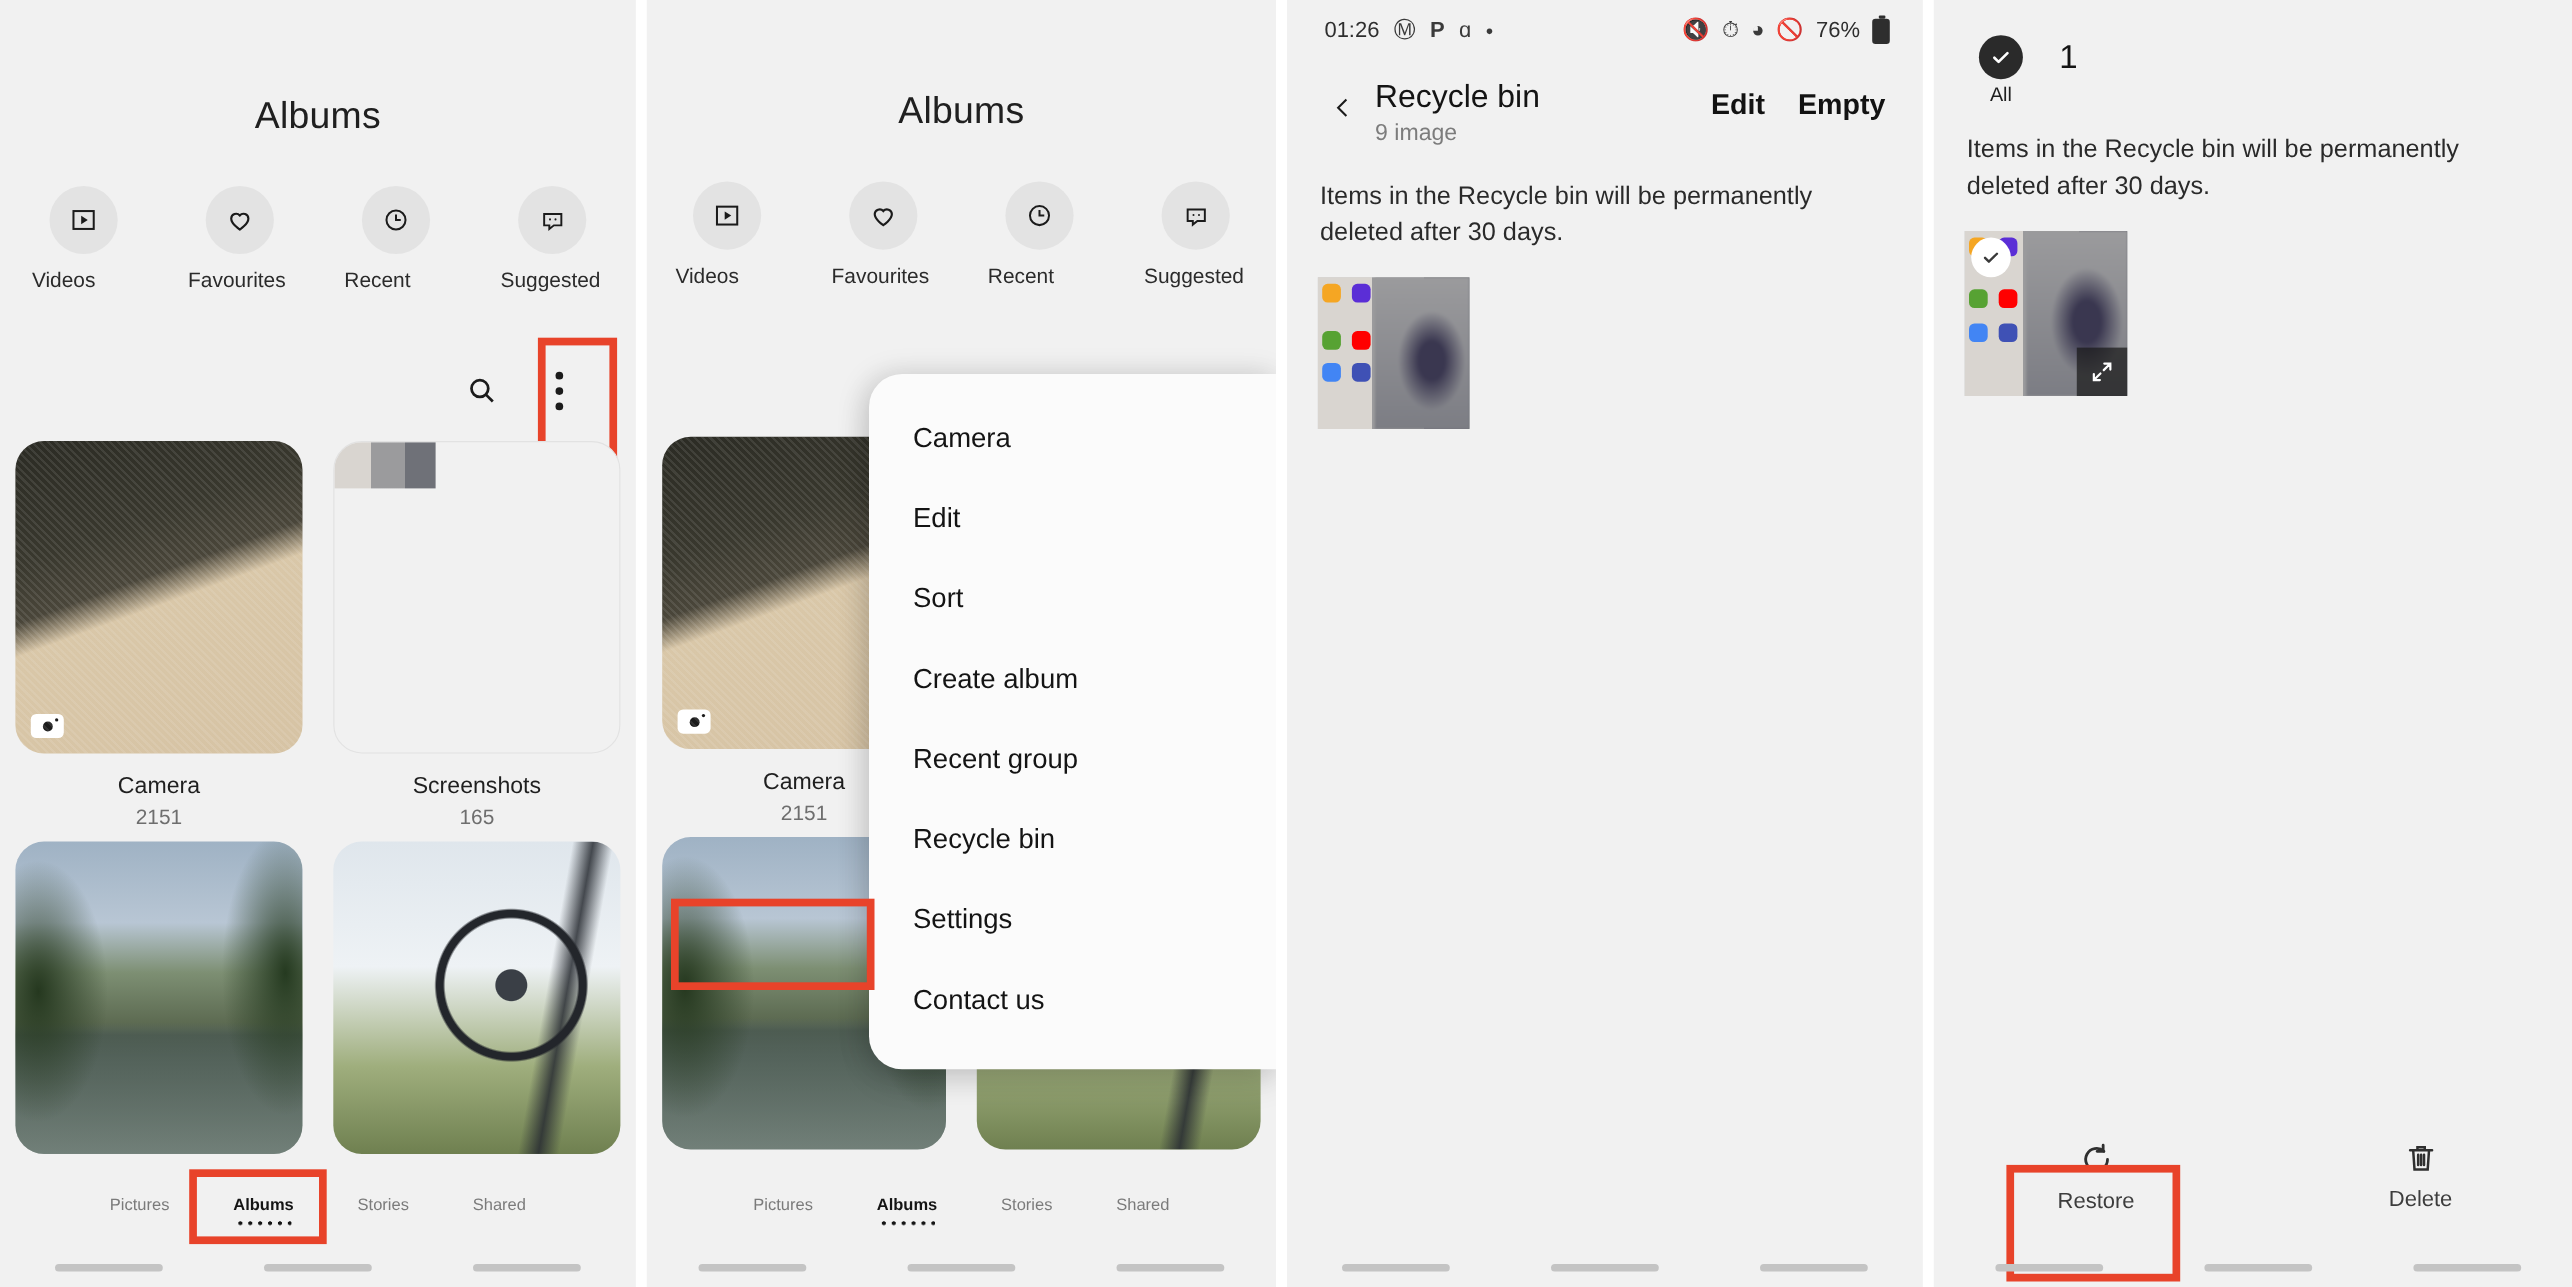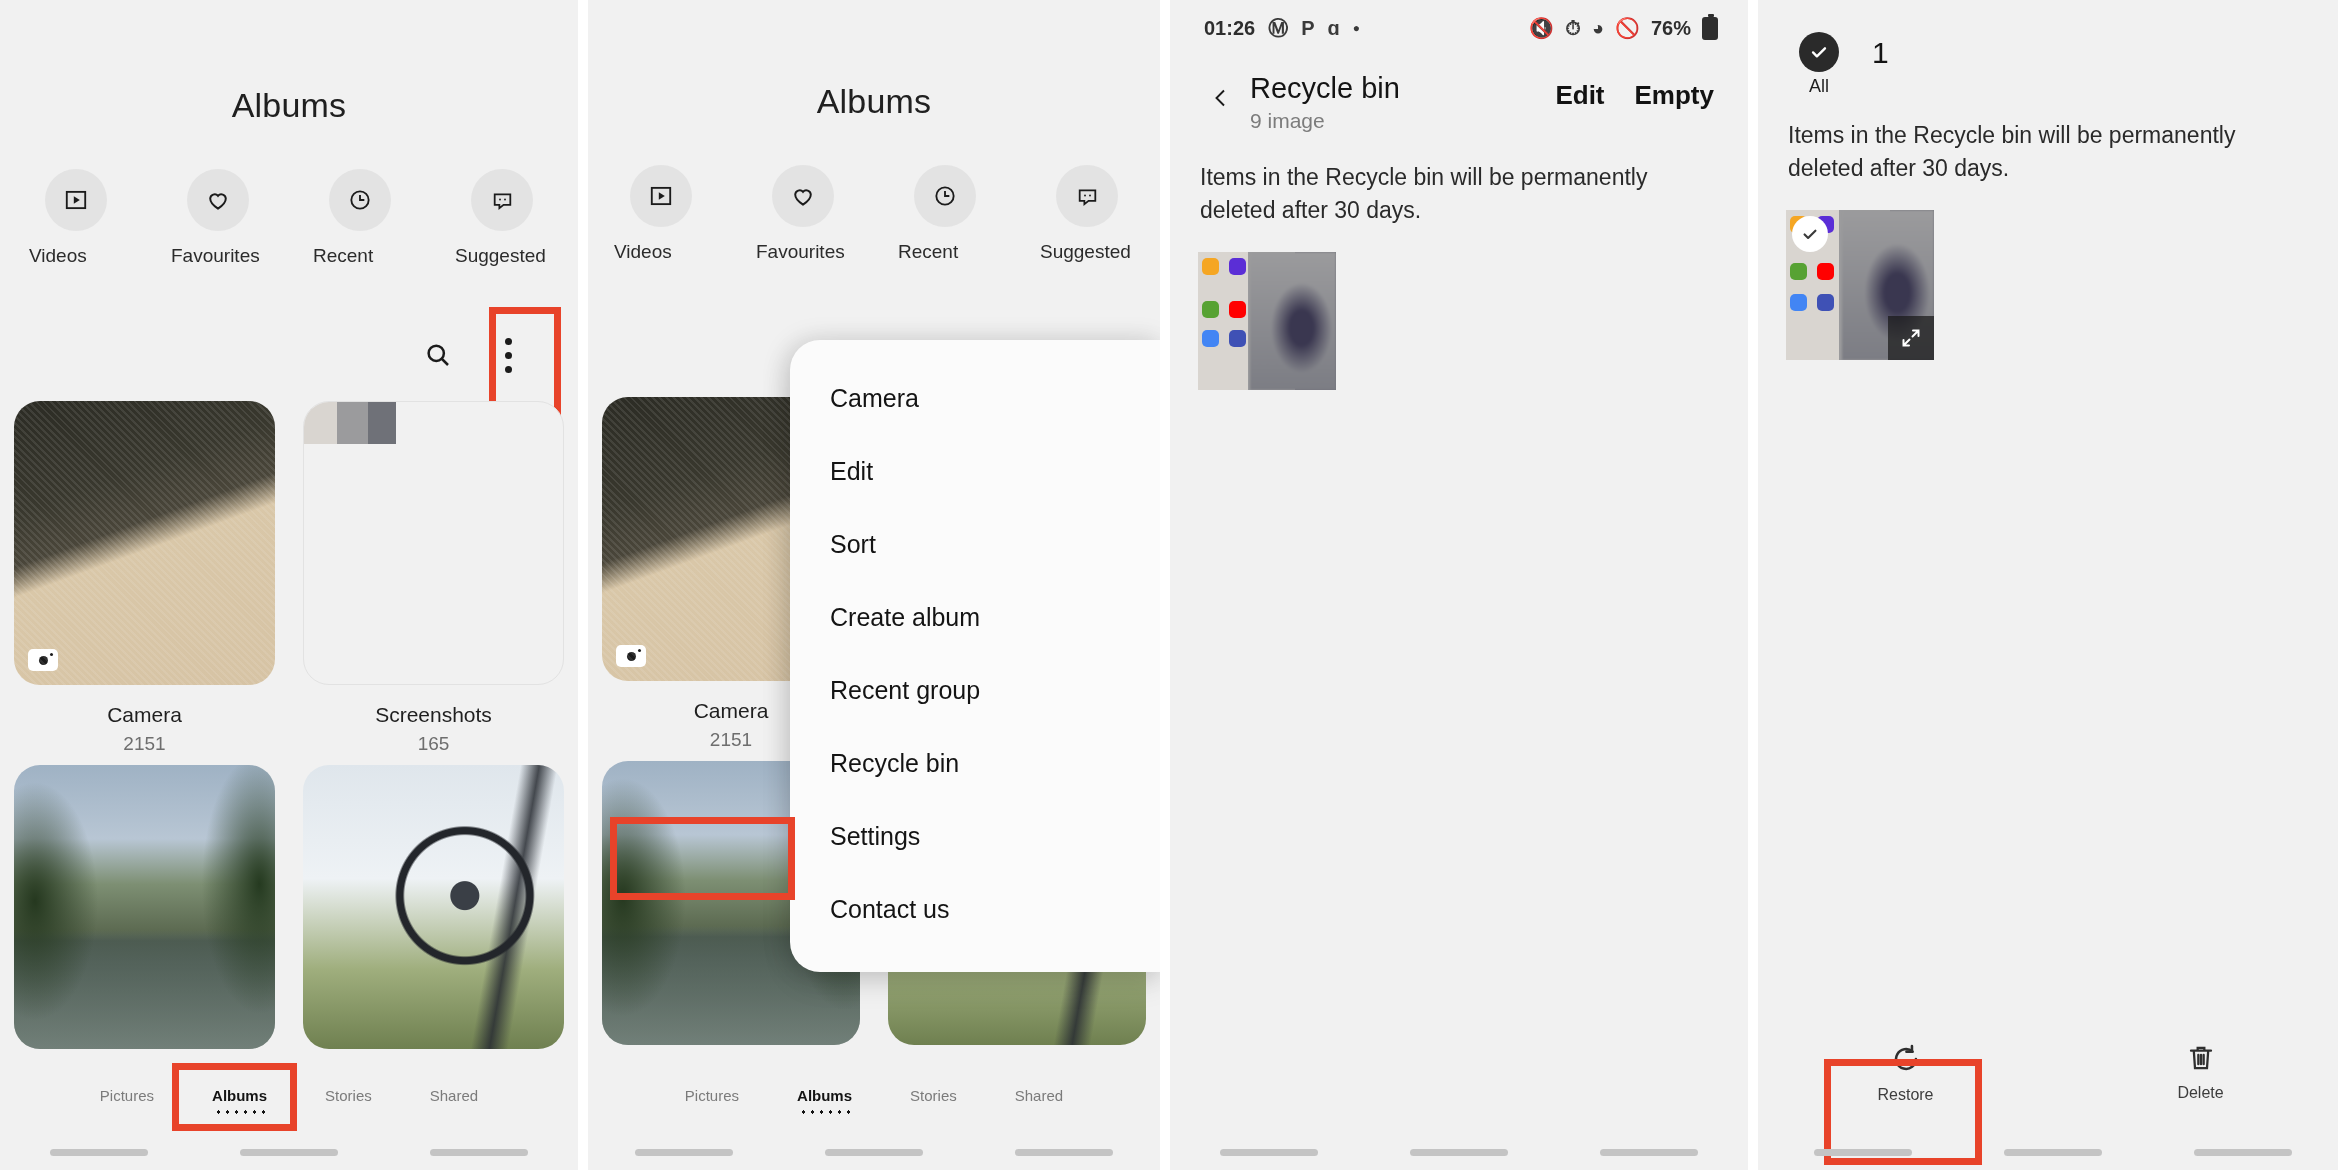--- a/index.html
+++ b/index.html
@@ -109,21 +109,21 @@
     position: absolute; right: 0px; top: 340px; width: 370px;
     background: #fbfbfb; border-radius: 30px 0 0 30px;
     box-shadow: -4px 0 26px rgba(0,0,0,.13), 0 10px 30px rgba(0,0,0,.12);
     padding: 22px 0 26px 0;
   }
   .menu-item { font-size: 25px; color: #141414; padding: 22px 0 22px 40px; }
 
   
   .statusbar {
     height: 56px; display: flex; align-items: center;
-    padding: 0 30px 0 34px; font-size: 20px; color: #2e2e2e; gap: 14px; font-weight: bold;
+    padding: 0 30px 0 34px; font-size: 20px; color: #2e2e2e; gap: 14px;
   }
   .sb-left { display:flex; align-items:center; gap: 13px; }
   .sb-right { margin-left:auto; display:flex; align-items:center; gap: 11px; }
   .glyph { font-size: 20px; line-height: 1; color:#3a3a3a; }
   .batt { width:16px;height:23px;border:2px solid #2e2e2e;border-radius:3px;position:relative;background:#2e2e2e;}
   .batt::before{content:"";position:absolute;top:-5px;left:4px;width:6px;height:3px;background:#2e2e2e;border-radius:1px;}
 
   
   .rb-header { display: flex; align-items: flex-start; padding: 16px 34px 0 28px; }
   .rb-back { width: 46px; height: 52px; display:flex; align-items:center; justify-content:center; }
@@ -154,21 +154,21 @@
   .sel-header { display:flex; align-items:flex-start; padding: 32px 0 0 30px; }
   .sel-all { width: 62px; text-align:center; }
   .sel-all .circle { width: 40px;height:40px;border-radius:50%;background:#2a2a2a;
       display:flex;align-items:center;justify-content:center;margin:0 auto; }
   .sel-all .lbl { font-size: 18px; color:#1e1e1e; margin-top: 4px; }
   .sel-count { font-size: 30px; color:#141414; margin-left: 22px; margin-top: 4px; }
 
   
   .act-bar { position:absolute; left:0; right:0; bottom: 66px; display:flex; }
   .act { flex:1; display:flex; flex-direction:column; align-items:center; gap:10px; }
-  .act .alab { font-size: 16px; color:#3d3d3d; }
+  .act .alab { font-size: 20px; color:#3d3d3d; }
 </style>
 </head>
 <body>
 
 <div class="stage">
 
   <div class="panel p1">
     <div class="albums-title">Albums</div>
 
     <div class="quick-row">

